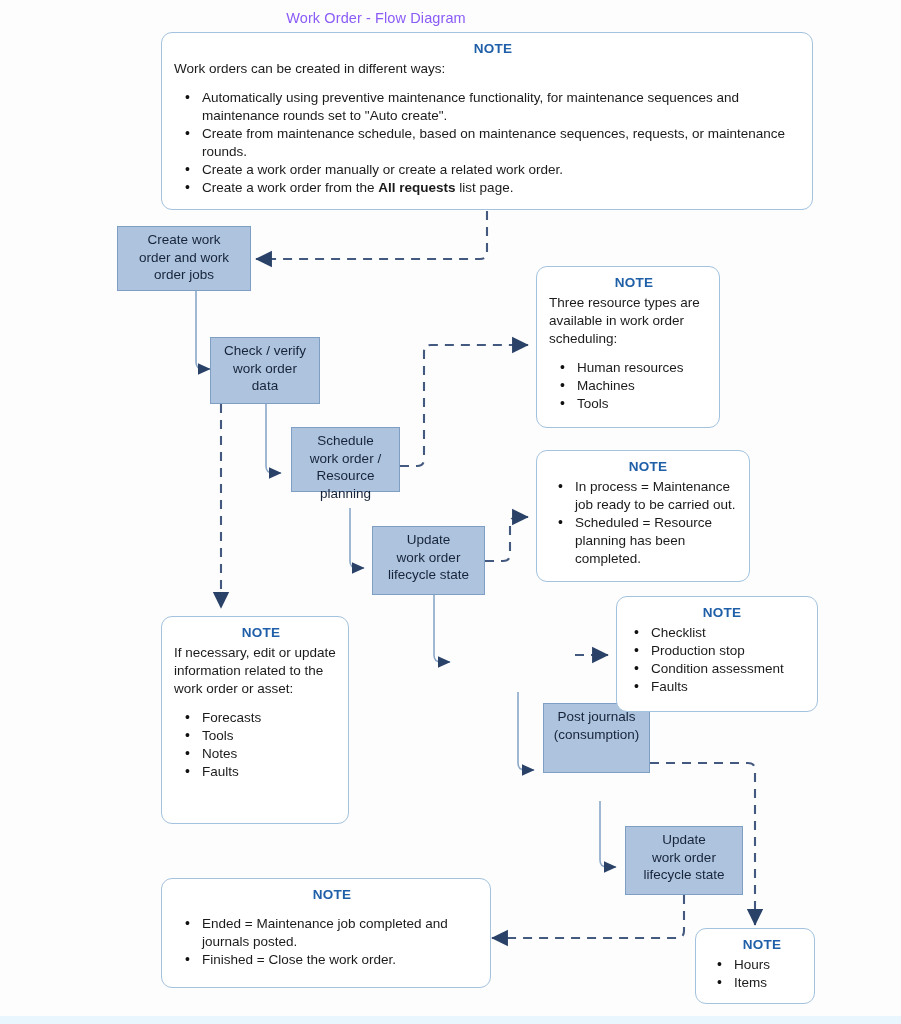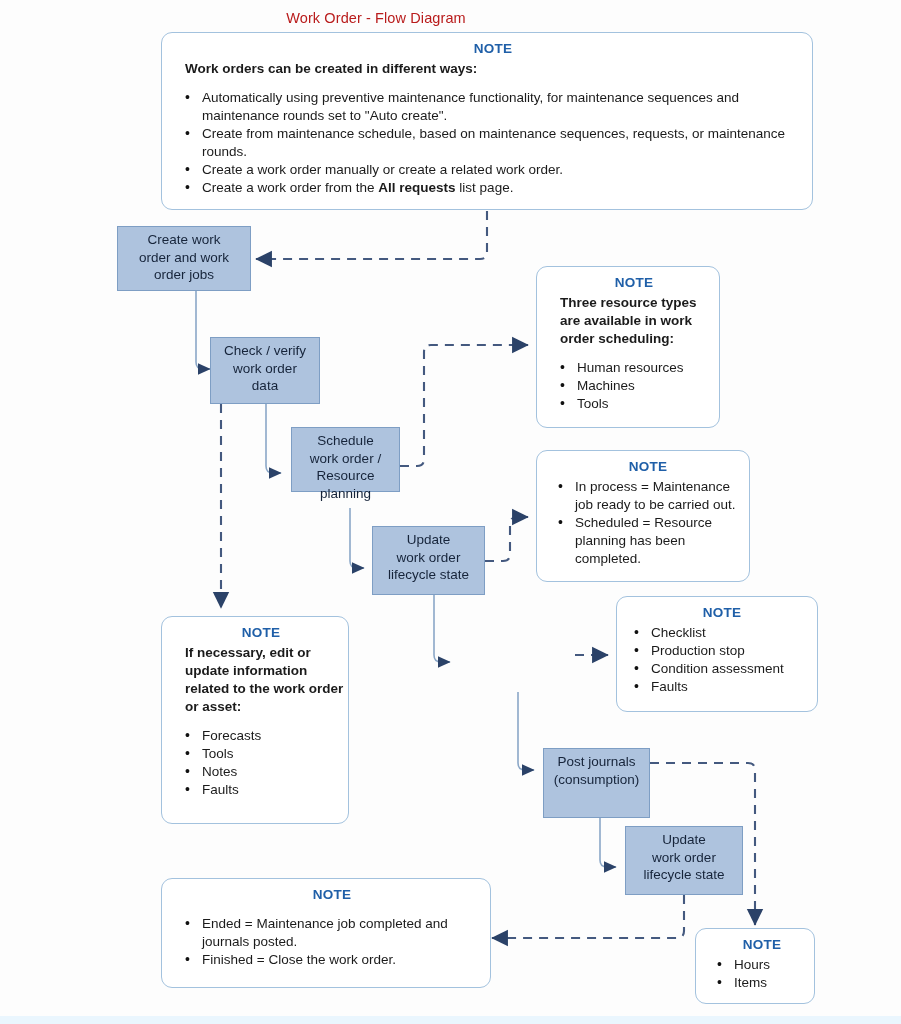--- a/index.html
+++ b/index.html
@@ -12,21 +12,21 @@
     overflow:hidden;
   }
   #canvas{position:absolute;left:0;top:0;width:901px;height:1024px;}
   #svg-layer{position:absolute;left:0;top:0;width:901px;height:1024px;}
 
   .title{
     position:absolute;
     left:0;top:10px;width:752px;
     text-align:center;
     font-size:14.5px;
-    color:#b91c1c;
+    color:#8b5cf6;
     letter-spacing:.1px;
   }
 
   
   .pbox{
     position:absolute;
     background:#aec3de;
     border:1px solid #7e9ec4;
     box-sizing:border-box;
     display:flex;
@@ -53,21 +53,21 @@
     color:#1b1b1b;
   }
   .note .note-title{
     text-align:center;
     color:#1f5fa8;
     font-weight:bold;
     font-size:13.5px;
     margin-bottom:2px;
     letter-spacing:.2px;
   }
-  .note .note-intro{margin:0 0 2px 11px;font-weight:bold;}
+  .note .note-intro{margin:0 0 2px 0;}
   .note ul{
     margin:0;
     padding:0 0 0 26px;
     list-style:none;
   }
   .note ul.tight{padding-left:22px;}
   .note ul li{
     position:relative;
     margin:0 0 0 0;
     padding:0 0 0 2px;
@@ -175,21 +175,21 @@
 
   <div class="pbox" style="left:372px;top:526px;width:113px;height:69px;">
     <div class="lines">
       <span>Update</span>
       <span>work order</span>
       <span>lifecycle state</span>
     </div>
   </div>
 
 
-  <div class="pbox" style="left:543px;top:748px;width:107px;height:70px;">
+  <div class="pbox" style="left:543px;top:703px;width:107px;height:70px;">
     <div class="lines">
       <span>Post journals</span>
       <span>(consumption)</span>
     </div>
   </div>
 
   <div class="pbox" style="left:625px;top:826px;width:118px;height:69px;">
     <div class="lines">
       <span>Update</span>
       <span>work order</span>

